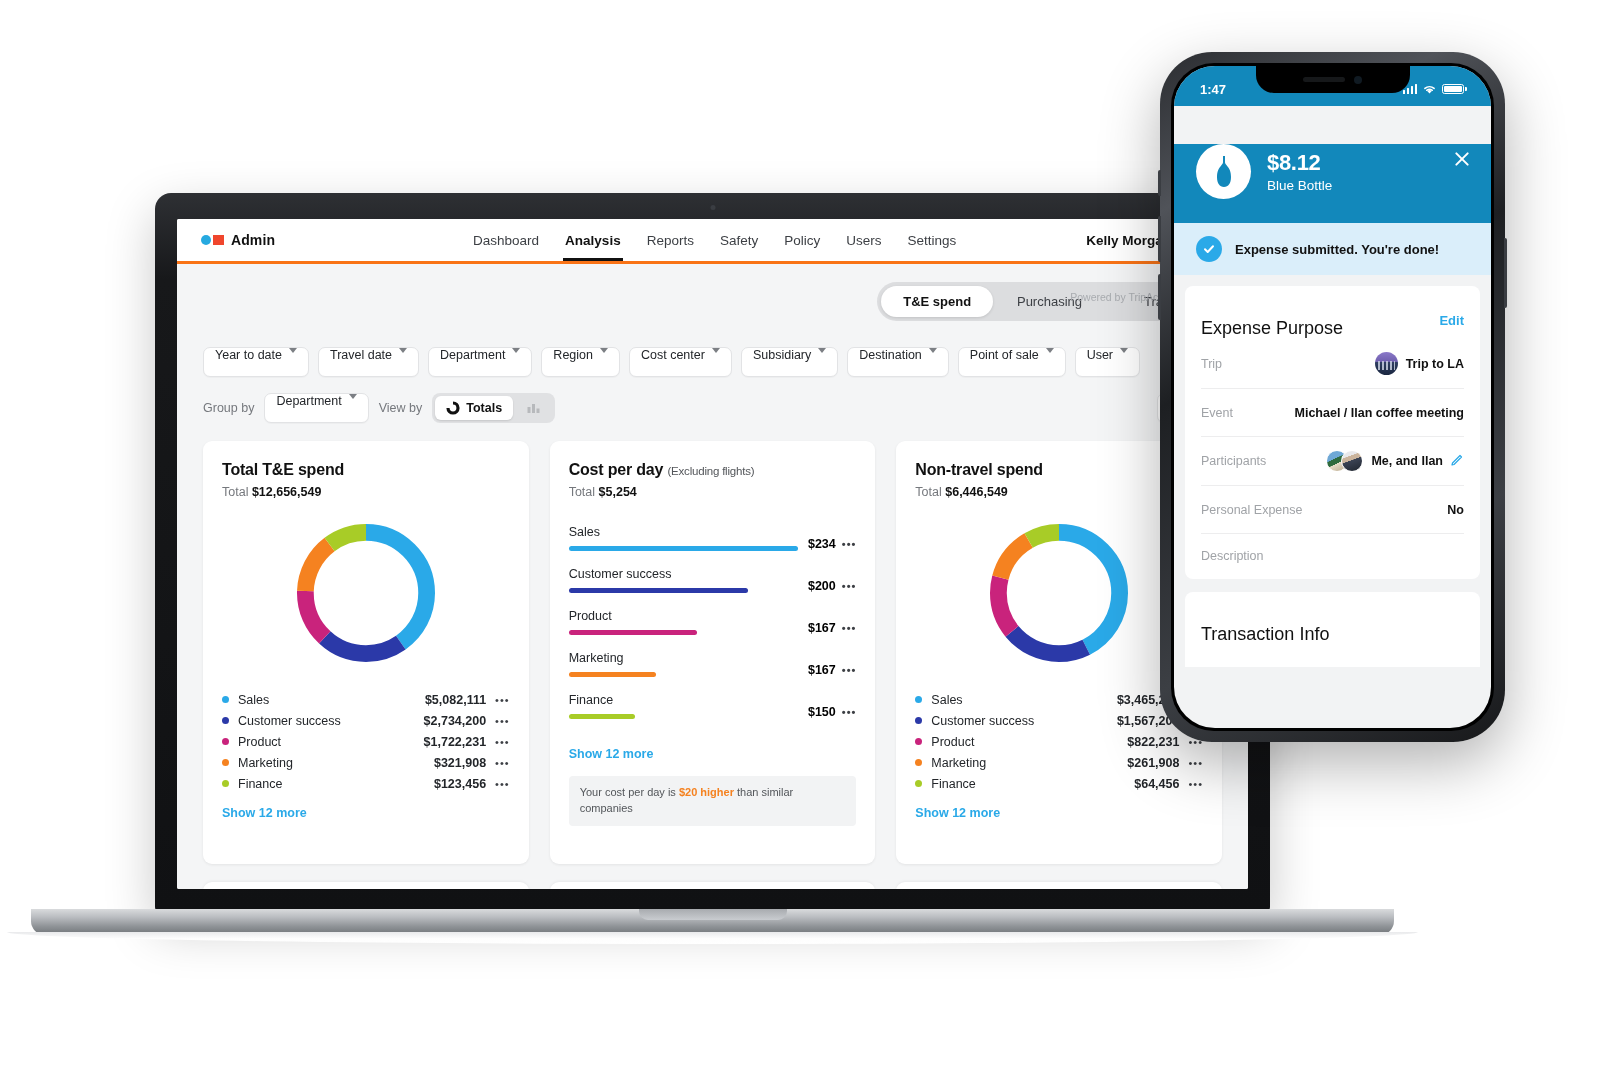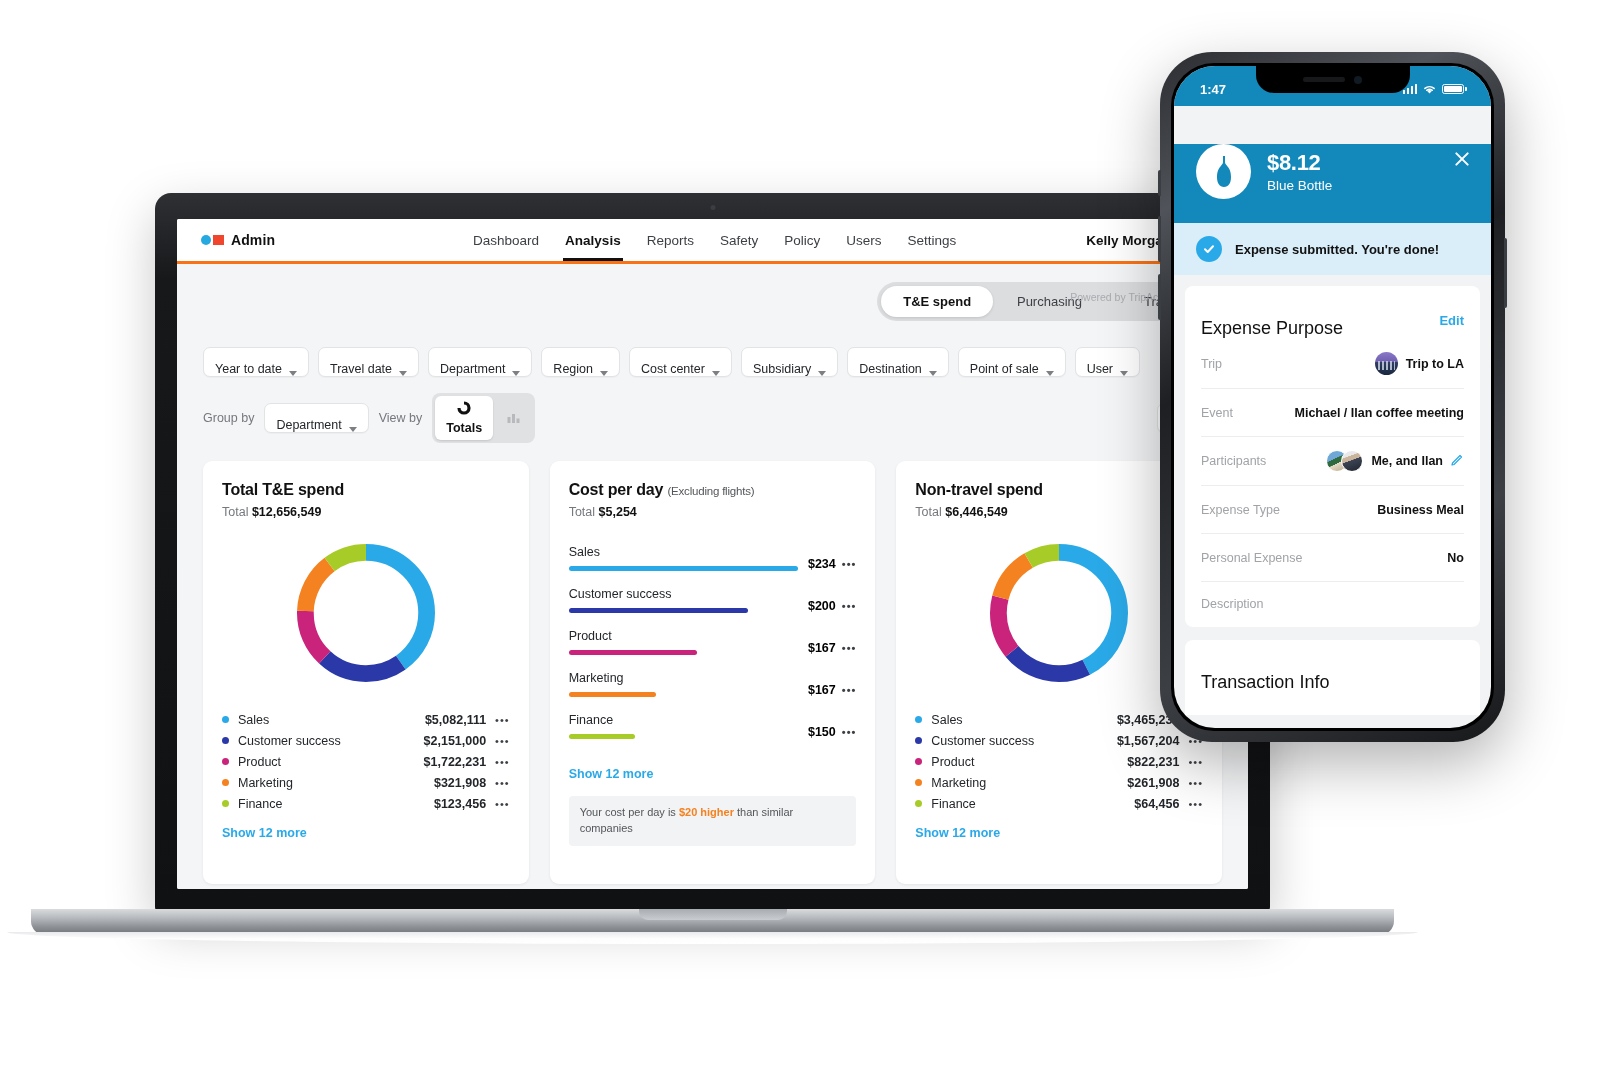--- a/index.html
+++ b/index.html
@@ -88,35 +88,35 @@
     flex:1; text-align:center; font-size:13px; color:#3c3f44; padding:8px 0; border-radius:18px; cursor:pointer;
   }
   .seg.active { background:#fff; font-weight:700; color:#111; box-shadow: 0 1px 3px rgba(0,0,0,.12); }
   .powered {
     position:absolute; right:0; top:27px; font-size:10.5px; color:#a9acb0;
   }
 
   .filters { display:flex; gap:9px; margin-top:26px; }
   .chip {
     background:#fff; border:1px solid #e2e3e5; border-radius:7px; height:30px;
-    display:flex; align-items:flex-end; gap:7px; padding:0 11px;
+    display:flex; align-items:flex-start; gap:7px; padding:0 11px;
     font-size:12.5px; color:#23262a; cursor:pointer; white-space:nowrap;
     box-shadow:0 1px 1px rgba(0,0,0,.03);
   }
 
   .controls { display:flex; align-items:center; gap:10px; margin-top:16px; }
   .ctrl-label { font-size:12.5px; color:#75787d; }
   .viewby {
     display:flex; background:#e0e1e3; border-radius:8px; padding:3px; gap:2px;
   }
   .vb {
     display:flex; align-items:center; gap:6px; padding:5px 11px; border-radius:6px;
     font-size:12.5px; color:#3c3f44; cursor:pointer;
   }
-  .vb.active { background:#fff; font-weight:700; color:#111; box-shadow:0 1px 2px rgba(0,0,0,.12);flex-direction:column; }
+  .vb.active { background:#fff; font-weight:700; color:#111; box-shadow:0 1px 2px rgba(0,0,0,.12); }
   .usd { margin-left:auto; }
 
   .cards { display:flex; gap:21px; margin-top:18px; }
   .card {
     background:#fff; border-radius:9px; flex:1; padding:20px 19px 18px 19px;
     box-shadow: 0 1px 3px rgba(0,0,0,.07);
     height: 423px; position:relative;
   }
   .card-title { font-size:16px; font-weight:700; color:#111; letter-spacing:-.2px;}
   .card-title .sub { font-size:11.5px; font-weight:400; color:#53565a; }
@@ -369,21 +369,21 @@
             <div class="legend">
               <div class="legend-row">
                 <span class="dot" style="background:#2aa9e8"></span>
                 <span class="legend-name">Sales</span>
                 <span class="legend-val">$5,082,111</span>
                 <span class="dots-btn">•••</span>
               </div>
               <div class="legend-row">
                 <span class="dot" style="background:#2b39a8"></span>
                 <span class="legend-name">Customer success</span>
-                <span class="legend-val">$2,151,000</span>
+                <span class="legend-val">$2,734,200</span>
                 <span class="dots-btn">•••</span>
               </div>
               <div class="legend-row">
                 <span class="dot" style="background:#c9237c"></span>
                 <span class="legend-name">Product</span>
                 <span class="legend-val">$1,722,231</span>
                 <span class="dots-btn">•••</span>
               </div>
               <div class="legend-row">
                 <span class="dot" style="background:#f58220"></span>
@@ -623,24 +623,20 @@
               </span>
               <span>Me, and Ilan</span>
               <span class="pencil">
                 <svg width="13" height="13" viewBox="0 0 13 13">
                   <path d="M1.5 10 L9 2.5 L10.5 4 L3 11.5 L1 12 Z" fill="none" stroke="#2aa9e8" stroke-width="1.2" stroke-linejoin="round"></path>
                 </svg>
               </span>
             </span>
           </div>
 
-          <div class="ph-row">
-            <span class="ph-key">Expense Type</span>
-            <span class="ph-val">Business Meal</span>
-          </div>
 
           <div class="ph-row">
             <span class="ph-key">Personal Expense</span>
             <span class="ph-val">No</span>
           </div>
 
           <div class="desc-label">Description</div>
         </div>
 
         <div class="ph-card last">

